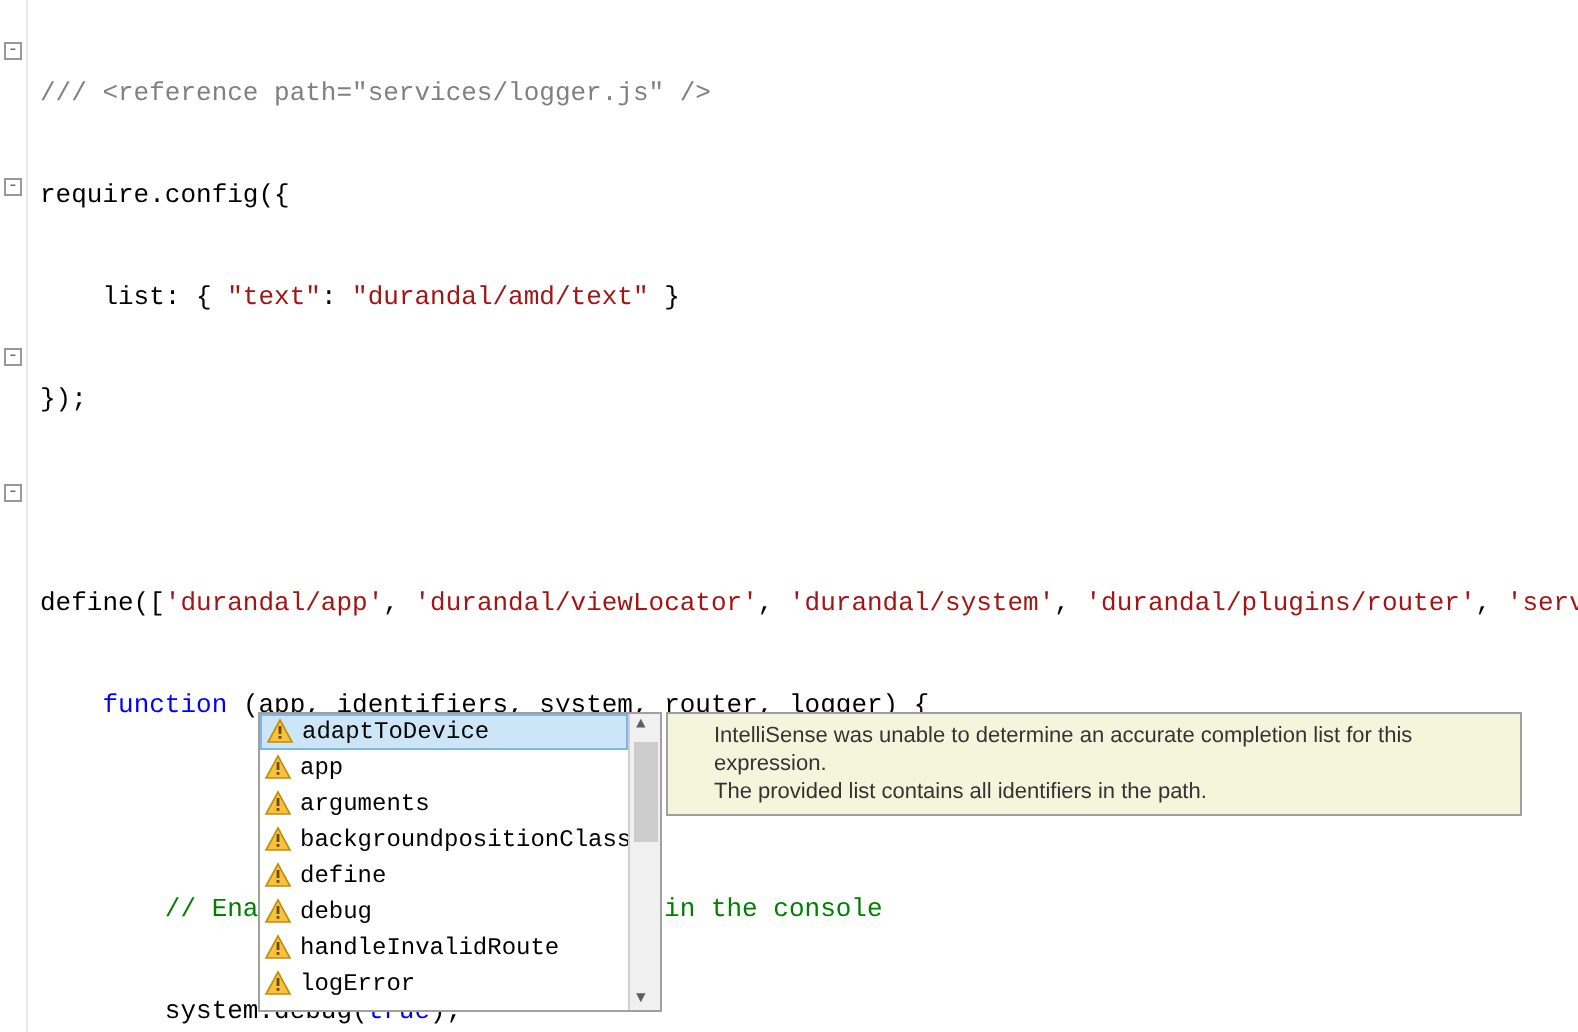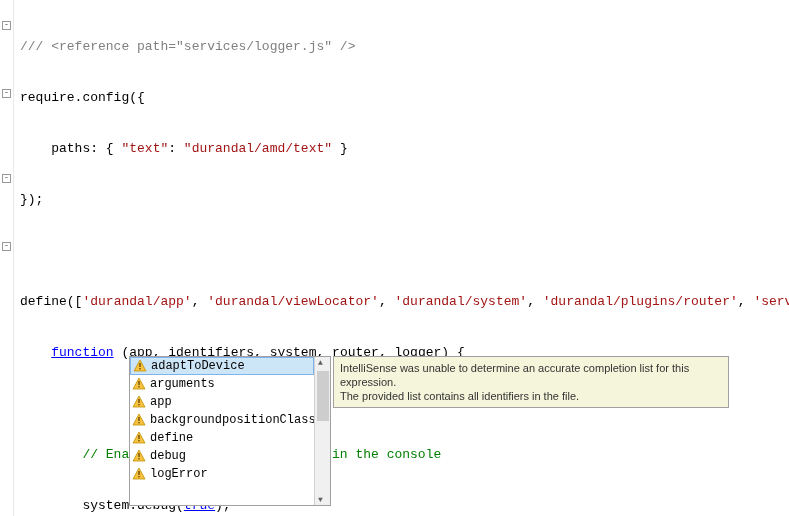--- a/index.html
+++ b/index.html
@@ -40,21 +40,21 @@
   .code {
     flex: 1;
     padding: 4px 0 4px 6px;
     line-height: 17px;
     white-space: pre;
     font-size: 13px;
     position: relative;
   }
   .line { height: 17px; }
   .c-comment { color: #008000; }
-  .c-keyword { color: #0000ff; text-decoration: underline; }
+  .c-keyword { color: #0000ff; }
   .c-string  { color: #a31515; }
   .c-ident   { color: #000000; }
   .c-ref     { color: #808080; }
 
   .intellisense {
     position: absolute;
     top: 356px;
     left: 129px;
     display: flex;
     z-index: 10;
@@ -101,45 +101,45 @@
     width: 12px;
     height: 50px;
     background: #cdcdcd;
   }
   .iscroll .arr { position: absolute; left: 3px; font-size: 8px; color: #606060; }
   .iscroll .arr.up { top: 1px; }
   .iscroll .arr.dn { bottom: 1px; }
 
   .tooltip {
     margin-left: 2px;
-    width: 396px;
+    width: 428px;
     background: #f5f5dc;
     border: 1px solid #a0a0a0;
-    padding: 4px 6px;
+    padding: 4px 23px;
     font-family: 'Segoe UI', Tahoma, sans-serif;
     font-size: 11px;
     color: #333333;
     line-height: 14px;
     align-self: flex-start;
   }
 </style>
 </head>
 <body>
 
 <div class="editor">
   <div class="gutter">
     <div class="fold" style="top:21px;">-</div>
     <div class="fold" style="top:89px;">-</div>
     <div class="fold" style="top:174px;">-</div>
     <div class="fold" style="top:242px;">-</div>
   </div>
   <div class="code">
     <div class="line"><span class="c-ref">/// &lt;reference path="services/logger.js" /&gt;</span></div>
     <div class="line"><span class="c-ident">require.config({</span></div>
-    <div class="line"><span class="c-ident">    paths: { </span><span class="c-string">"text"</span><span class="c-ident">: </span><span class="c-string">"durandal/amd/text"</span><span class="c-ident"> }</span></div>
+    <div class="line"><span class="c-ident">    list: { </span><span class="c-string">"text"</span><span class="c-ident">: </span><span class="c-string">"durandal/amd/text"</span><span class="c-ident"> }</span></div>
     <div class="line"><span class="c-ident">});</span></div>
     <div class="line"></div>
     <div class="line"><span class="c-ident">define([</span><span class="c-string">'durandal/app'</span><span class="c-ident">, </span><span class="c-string">'durandal/viewLocator'</span><span class="c-ident">, </span><span class="c-string">'durandal/system'</span><span class="c-ident">, </span><span class="c-string">'durandal/plugins/router'</span><span class="c-ident">, </span><span class="c-string">'services/logger'</span></div>
     <div class="line"><span class="c-ident">    </span><span class="c-keyword">function</span><span class="c-ident"> (app, identifiers, system, router, logger) {</span></div>
     <div class="line"></div>
     <div class="line"><span class="c-comment">        // Enable debug message to show in the console</span></div>
     <div class="line"><span class="c-ident">        system.debug(</span><span class="c-keyword">true</span><span class="c-ident">);</span></div>
     
     
     
@@ -180,40 +180,40 @@
           <span class="ilabel">adaptToDevice</span>
         </div>
         <div class="iitem">
           <span class="iicon">
             <svg viewBox="0 0 14 14">
               <polygon points="7,1 13,12 1,12" fill="#f7c240" stroke="#bf8f00" stroke-width="0.8"></polygon>
               <rect x="6.3" y="4" width="1.4" height="4" fill="#6b4a00"></rect>
               <rect x="6.3" y="9" width="1.4" height="1.4" fill="#6b4a00"></rect>
             </svg>
           </span>
+          <span class="ilabel">app</span>
+        </div>
+        <div class="iitem">
+          <span class="iicon">
+            <svg viewBox="0 0 14 14">
+              <polygon points="7,1 13,12 1,12" fill="#f7c240" stroke="#bf8f00" stroke-width="0.8"></polygon>
+              <rect x="6.3" y="4" width="1.4" height="4" fill="#6b4a00"></rect>
+              <rect x="6.3" y="9" width="1.4" height="1.4" fill="#6b4a00"></rect>
+            </svg>
+          </span>
           <span class="ilabel">arguments</span>
         </div>
         <div class="iitem">
           <span class="iicon">
             <svg viewBox="0 0 14 14">
               <polygon points="7,1 13,12 1,12" fill="#f7c240" stroke="#bf8f00" stroke-width="0.8"></polygon>
               <rect x="6.3" y="4" width="1.4" height="4" fill="#6b4a00"></rect>
               <rect x="6.3" y="9" width="1.4" height="1.4" fill="#6b4a00"></rect>
             </svg>
           </span>
-          <span class="ilabel">app</span>
-        </div>
-        <div class="iitem">
-          <span class="iicon">
-            <svg viewBox="0 0 14 14">
-              <polygon points="7,1 13,12 1,12" fill="#f7c240" stroke="#bf8f00" stroke-width="0.8"></polygon>
-              <rect x="6.3" y="4" width="1.4" height="4" fill="#6b4a00"></rect>
-              <rect x="6.3" y="9" width="1.4" height="1.4" fill="#6b4a00"></rect>
-            </svg>
-          </span>
           <span class="ilabel">backgroundpositionClass</span>
         </div>
         <div class="iitem">
           <span class="iicon">
             <svg viewBox="0 0 14 14">
               <polygon points="7,1 13,12 1,12" fill="#f7c240" stroke="#bf8f00" stroke-width="0.8"></polygon>
               <rect x="6.3" y="4" width="1.4" height="4" fill="#6b4a00"></rect>
               <rect x="6.3" y="9" width="1.4" height="1.4" fill="#6b4a00"></rect>
             </svg>
           </span>
@@ -221,35 +221,45 @@
         </div>
         <div class="iitem">
           <span class="iicon">
             <svg viewBox="0 0 14 14">
               <polygon points="7,1 13,12 1,12" fill="#f7c240" stroke="#bf8f00" stroke-width="0.8"></polygon>
               <rect x="6.3" y="4" width="1.4" height="4" fill="#6b4a00"></rect>
               <rect x="6.3" y="9" width="1.4" height="1.4" fill="#6b4a00"></rect>
             </svg>
           </span>
           <span class="ilabel">debug</span>
+        </div>
+        <div class="iitem">
+          <span class="iicon">
+            <svg viewBox="0 0 14 14">
+              <polygon points="7,1 13,12 1,12" fill="#f7c240" stroke="#bf8f00" stroke-width="0.8"></polygon>
+              <rect x="6.3" y="4" width="1.4" height="4" fill="#6b4a00"></rect>
+              <rect x="6.3" y="9" width="1.4" height="1.4" fill="#6b4a00"></rect>
+            </svg>
+          </span>
+          <span class="ilabel">handleInvalidRoute</span>
         </div>
         <div class="iitem">
           <span class="iicon">
             <svg viewBox="0 0 14 14">
               <polygon points="7,1 13,12 1,12" fill="#f7c240" stroke="#bf8f00" stroke-width="0.8"></polygon>
               <rect x="6.3" y="4" width="1.4" height="4" fill="#6b4a00"></rect>
               <rect x="6.3" y="9" width="1.4" height="1.4" fill="#6b4a00"></rect>
             </svg>
           </span>
           <span class="ilabel">logError</span>
         </div>
       </div>
     <div class="iscroll">
       <div class="arr up">▲</div>
       <div class="thumb"></div>
       <div class="arr dn">▼</div>
     </div>
   </div>
   <div class="tooltip">
     <div>IntelliSense was unable to determine an accurate completion list for this expression.</div>
-    <div>The provided list contains all identifiers in the file.</div>
+    <div>The provided list contains all identifiers in the path.</div>
   </div>
 </div>
 
 </body></html>

